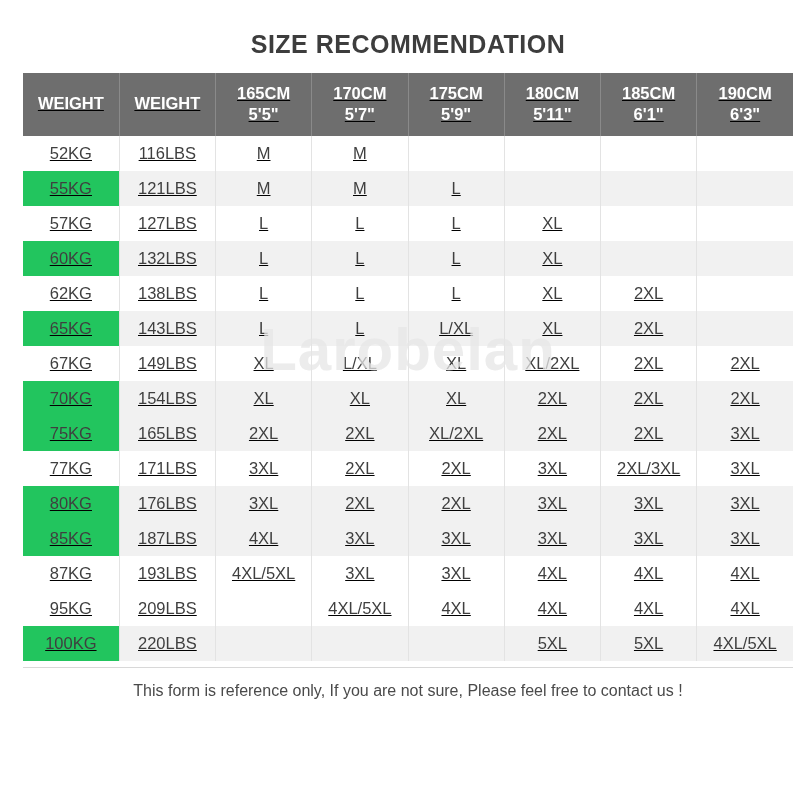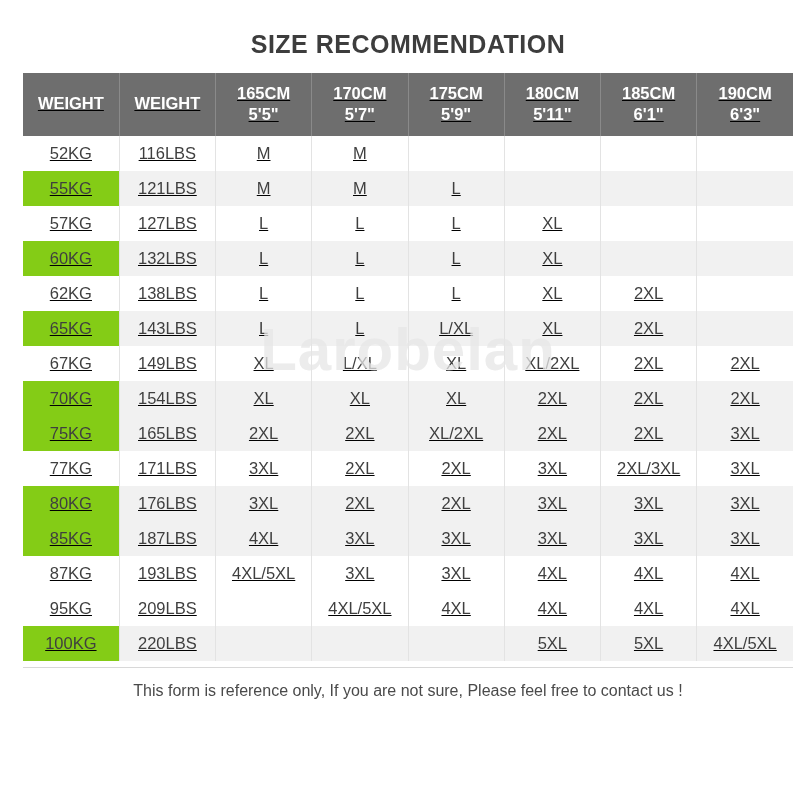--- a/index.html
+++ b/index.html
@@ -63,21 +63,21 @@
     text-align: center;
     padding: 5px 2px;
     height: 25px;
     border-right: 1px solid #e3e3e3;
     vertical-align: middle;
   }
   tbody td:last-child { border-right: none; }
   tbody tr.odd td { background: #ffffff; }
   tbody tr.even td { background: #f1f1f1; }
   tbody td.first { background: #fbfbfb; text-align: center; }
-  tbody tr.even td.first { background: #84cc16; }
+  tbody tr.even td.first { background: #22c55e; }
   #watermark {
     position: absolute;
     top: 47%;
     left: 50%;
     transform: translate(-50%, -50%);
     font-size: 60px;
     color: rgba(230, 230, 230, 0.75);
     font-weight: bold;
     letter-spacing: 1px;
     pointer-events: none;

